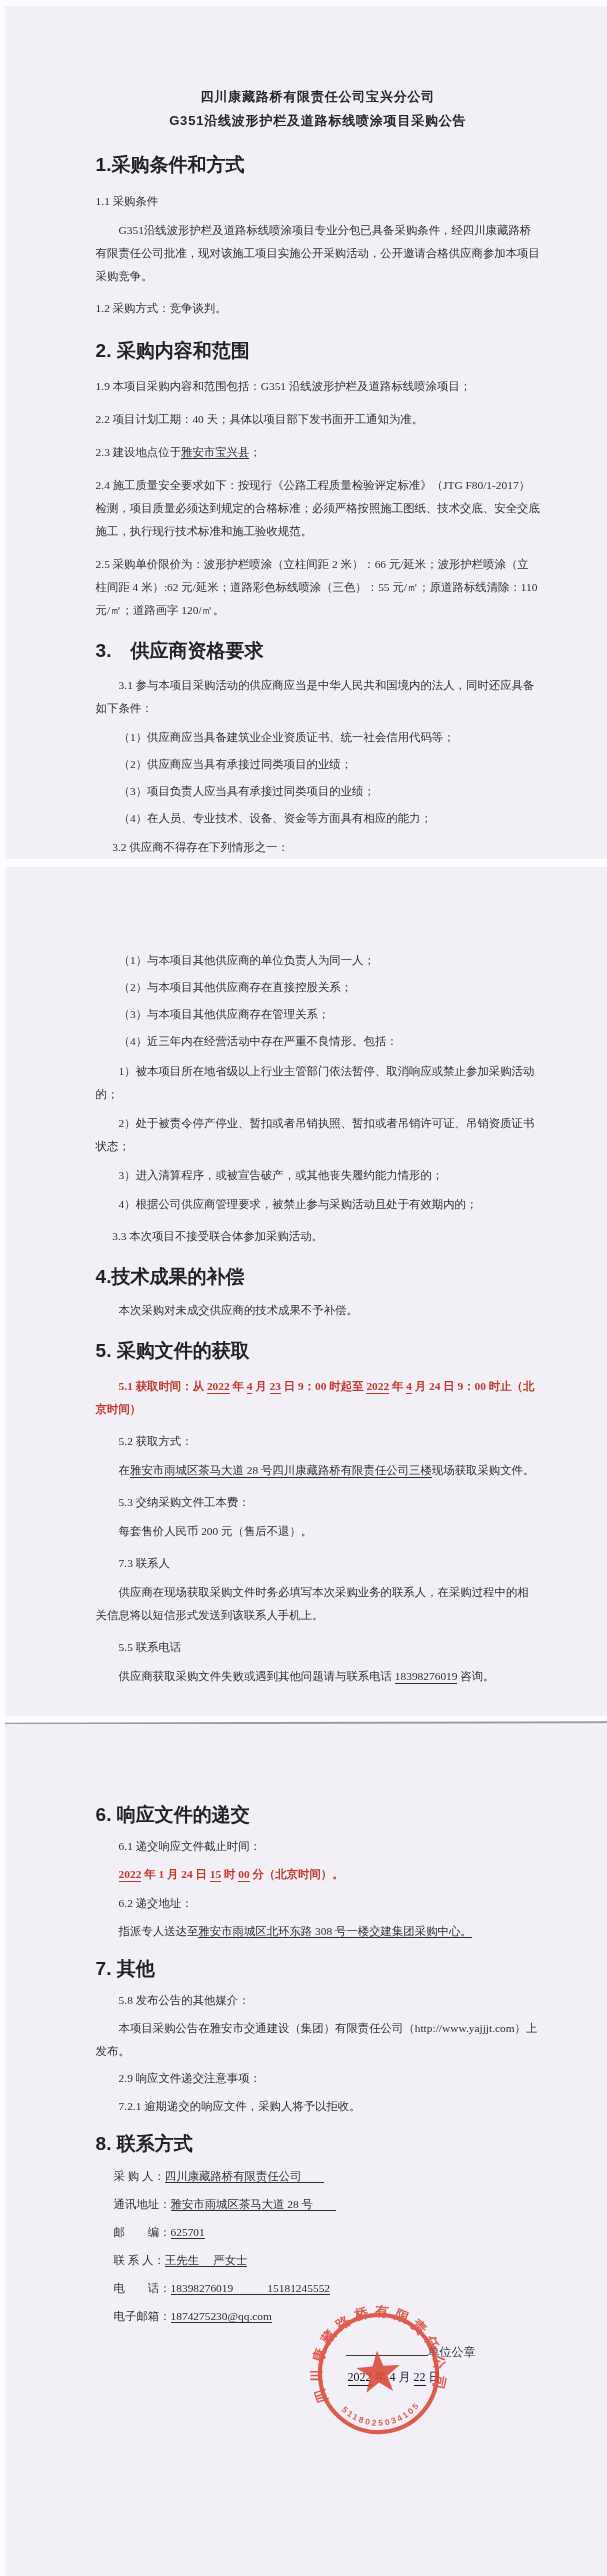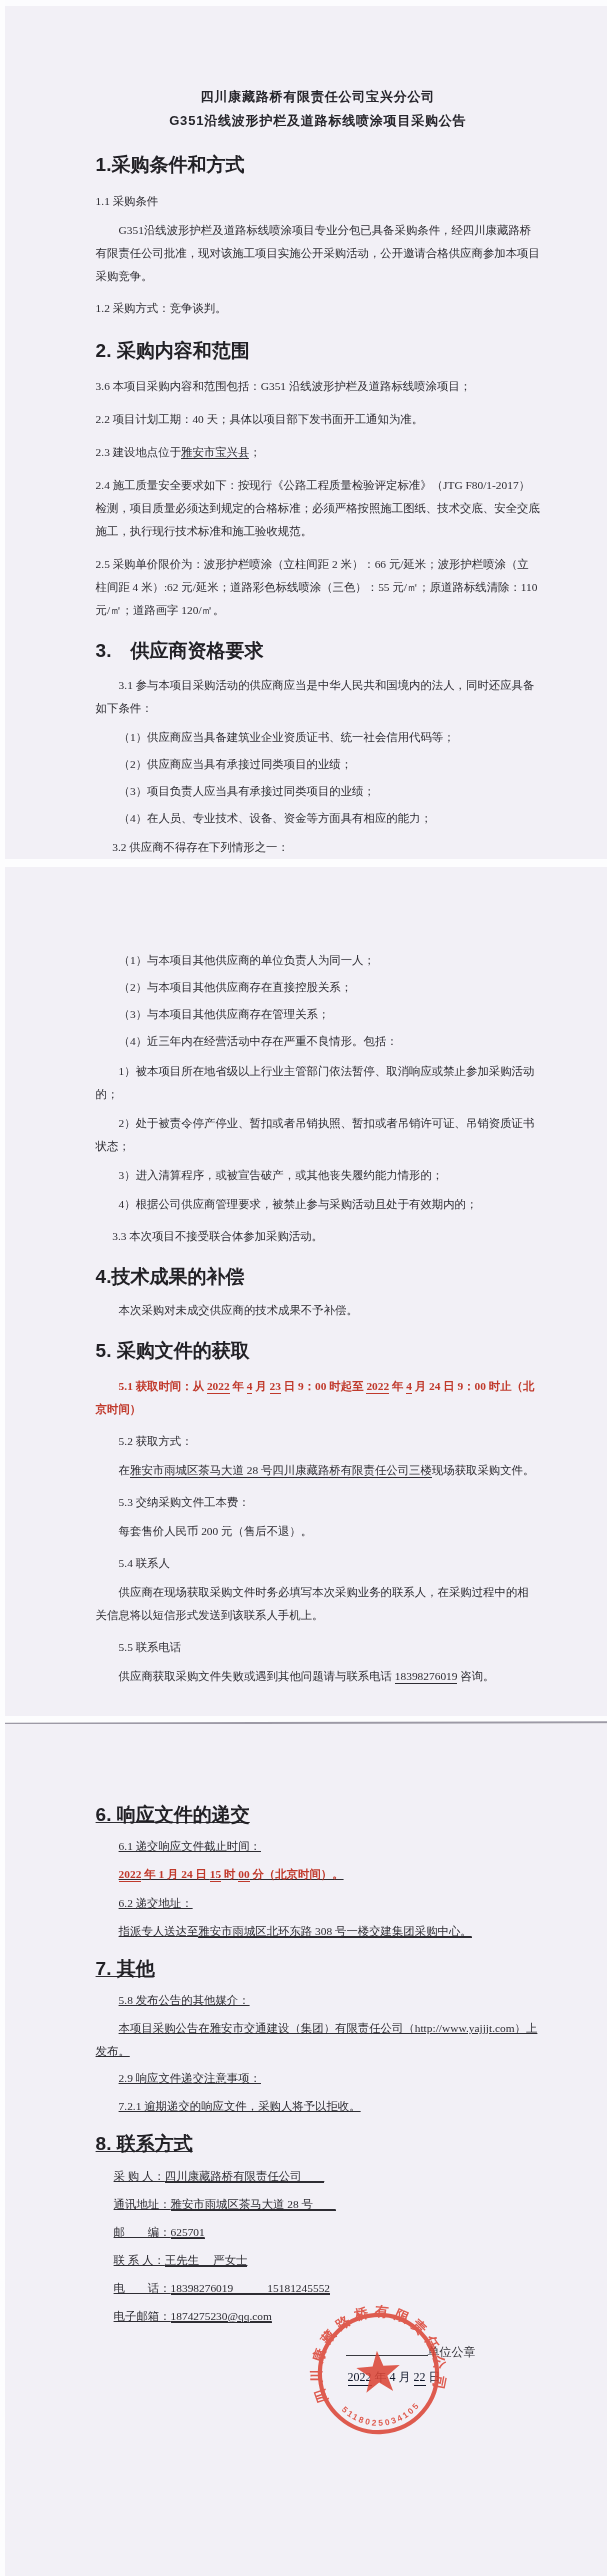--- a/index.html
+++ b/index.html
@@ -58,21 +58,21 @@
     <div class="inner">
       <div class="title t1">四川康藏路桥有限责任公司宝兴分公司</div>
       <div class="title">G351沿线波形护栏及道路标线喷涂项目采购公告</div>
 
       <h2 class="sec mt28">1.采购条件和方式</h2>
       <p class="mt20">1.1 采购条件</p>
       <p class="ind mt8">G351沿线波形护栏及道路标线喷涂项目专业分包已具备采购条件，经四川康藏路桥有限责任公司批准，现对该施工项目实施公开采购活动，公开邀请合格供应商参加本项目采购竞争。</p>
       <p class="mt12">1.2 采购方式：竞争谈判。</p>
 
       <h2 class="sec mt26">2. 采购内容和范围</h2>
-      <p class="mt18">3.6 本项目采购内容和范围包括：G351 沿线波形护栏及道路标线喷涂项目；</p>
+      <p class="mt18">1.9 本项目采购内容和范围包括：G351 沿线波形护栏及道路标线喷涂项目；</p>
       <p class="mt13">2.2 项目计划工期：40 天；具体以项目部下发书面开工通知为准。</p>
       <p class="mt13"><span>2.3 建设地点位于</span><span class="u">雅安市宝兴县</span><span>；</span></p>
       <p class="mt13">2.4 施工质量安全要求如下：按现行《公路工程质量检验评定标准》（JTG F80/1-2017）检测，项目质量必须达到规定的合格标准；必须严格按照施工图纸、技术交底、安全交底施工，执行现行技术标准和施工验收规范。</p>
       <p class="mt13">2.5 采购单价限价为：波形护栏喷涂（立柱间距 2 米）：66 元/延米；波形护栏喷涂（立柱间距 4 米）:62 元/延米；道路彩色标线喷涂（三色）：55 元/㎡；原道路标线清除：110 元/㎡；道路画字 120/㎡。</p>
 
       <h2 class="sec mt24">3.　供应商资格要求</h2>
       <p class="ind mt18">3.1 参与本项目采购活动的供应商应当是中华人民共和国境内的法人，同时还应具备如下条件：</p>
       <p class="ml2 mt8">（1）供应商应当具备建筑业企业资质证书、统一社会信用代码等；</p>
       <p class="ml2 mt5">（2）供应商应当具有承接过同类项目的业绩；</p>
       <p class="ml2 mt5">（3）项目负责人应当具有承接过同类项目的业绩；</p>
@@ -97,31 +97,31 @@
 
       <h2 class="sec mt24">4.技术成果的补偿</h2>
       <p class="ind mt16">本次采购对未成交供应商的技术成果不予补偿。</p>
 
       <h2 class="sec mt24">5. 采购文件的获取</h2>
       <p class="ind red mt18"><span>5.1 获取时间：从 </span><span class="u">2022</span><span> 年 </span><span class="u">4</span><span> 月 </span><span class="u">23</span><span> 日 9：00 时起至 </span><span class="u">2022</span><span> 年 </span><span class="u">4</span><span> 月 24 日 9：00 时止（北京时间）</span></p>
       <p class="ind mt12">5.2 获取方式：</p>
       <p class="ind mt8"><span>在</span><span class="u">雅安市雨城区茶马大道 28 号四川康藏路桥有限责任公司三楼</span><span>现场获取采购文件。</span></p>
       <p class="ind mt12">5.3 交纳采购文件工本费：</p>
       <p class="ind mt8">每套售价人民币 200 元（售后不退）。</p>
-      <p class="ind mt12">5.4 联系人</p>
+      <p class="ind mt12">7.3 联系人</p>
       <p class="ind mt8">供应商在现场获取采购文件时务必填写本次采购业务的联系人，在采购过程中的相关信息将以短信形式发送到该联系人手机上。</p>
       <p class="ind mt12">5.5 联系电话</p>
       <p class="ind mt8"><span>供应商获取采购文件失败或遇到其他问题请与联系电话 </span><span class="u">18398276019</span><span> 咨询。</span></p>
     </div>
   </div>
 
   <div class="gap2"></div>
 
   <div class="page p3">
-    <div class="inner" style="padding-top:80px;text-decoration:underline;">
+    <div class="inner" style="padding-top:80px;">
       <h2 class="sec">6. 响应文件的递交</h2>
       <p class="ind mt14">6.1 递交响应文件截止时间：</p>
       <p class="ind red mt6"><span class="u">2022</span><span> 年 1 月 24 日 </span><span class="u">15</span><span> 时 </span><span class="u">00</span><span> 分（北京时间）。</span></p>
       <p class="ind mt8">6.2 递交地址：</p>
       <p class="ind mt6"><span>指派专人送达至</span><span class="u">雅安市雨城区北环东路 308 号一楼交建集团采购中心。</span></p>
 
       <h2 class="sec mt20">7. 其他</h2>
       <p class="ind mt14">5.8 发布公告的其他媒介：</p>
       <p class="ind mt6">本项目采购公告在雅安市交通建设（集团）有限责任公司（http://www.yajjjt.com）上发布。</p>
       <p class="ind mt6">2.9 响应文件递交注意事项：</p>

